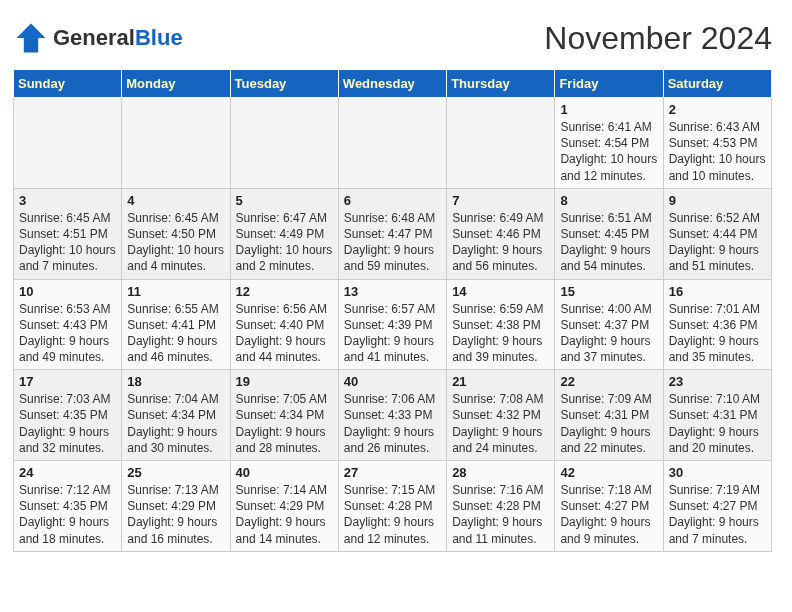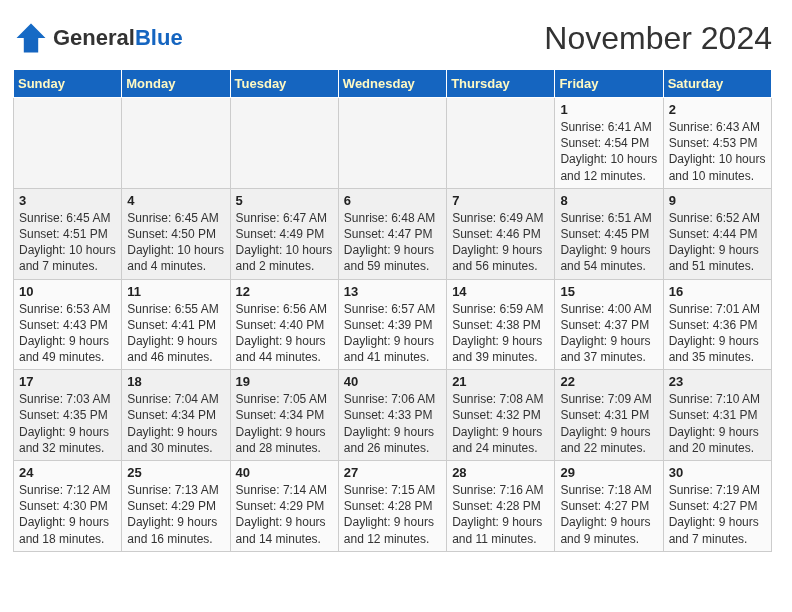--- a/index.html
+++ b/index.html
@@ -274,21 +274,21 @@
             <span class="day-num">23</span>
             <div class="day-info">Sunrise: 7:10 AM
 Sunset: 4:31 PM
 Daylight: 9 hours and 20 minutes.</div>
           </td>
         </tr>
         <tr>
           <td>
             <span class="day-num">24</span>
             <div class="day-info">Sunrise: 7:12 AM
-Sunset: 4:30 PM
+Sunset: 4:35 PM
 Daylight: 9 hours and 18 minutes.</div>
           </td>
           <td>
             <span class="day-num">25</span>
             <div class="day-info">Sunrise: 7:13 AM
 Sunset: 4:29 PM
 Daylight: 9 hours and 16 minutes.</div>
           </td>
           <td>
             <span class="day-num">40</span>
@@ -302,21 +302,21 @@
 Sunset: 4:28 PM
 Daylight: 9 hours and 12 minutes.</div>
           </td>
           <td>
             <span class="day-num">28</span>
             <div class="day-info">Sunrise: 7:16 AM
 Sunset: 4:28 PM
 Daylight: 9 hours and 11 minutes.</div>
           </td>
           <td>
-            <span class="day-num">29</span>
+            <span class="day-num">42</span>
             <div class="day-info">Sunrise: 7:18 AM
 Sunset: 4:27 PM
 Daylight: 9 hours and 9 minutes.</div>
           </td>
           <td>
             <span class="day-num">30</span>
             <div class="day-info">Sunrise: 7:19 AM
 Sunset: 4:27 PM
 Daylight: 9 hours and 7 minutes.</div>
           </td>

